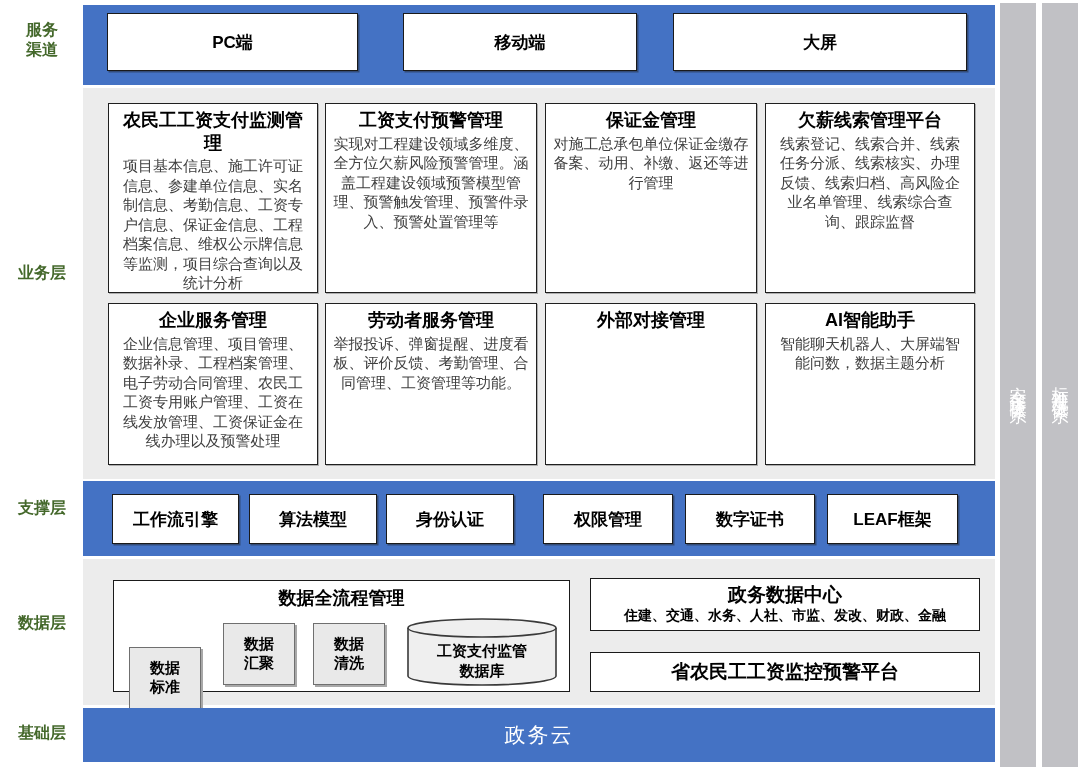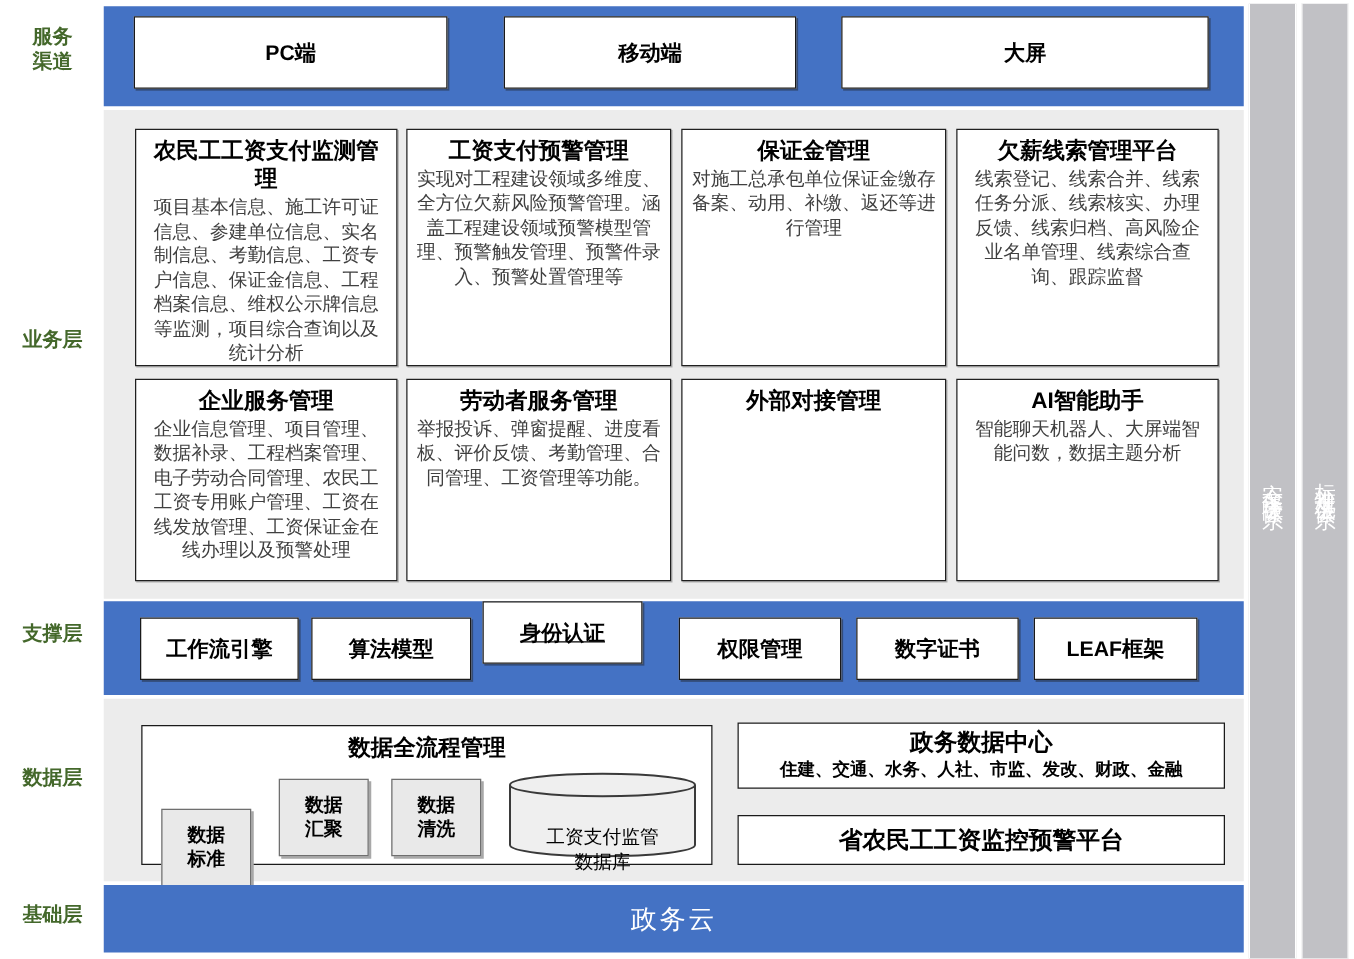--- a/index.html
+++ b/index.html
@@ -41,21 +41,21 @@
   .dfp-box { position:absolute; left:30px; top:21px; width:457px; height:112px; background:#ffffff;
              border:1.4px solid #1a1a1a; }
   .dfp-title { text-align:center; font-size:18px; font-weight:bold; padding-top:5px; color:#000; }
   .mini-box { position:absolute; width:72px; height:62px; background:#e9e9e9; border:1.3px solid #6f6f6f;
               box-shadow:2px 2px 0 #a8a8a8; display:flex; align-items:center; justify-content:center;
               font-size:15px; font-weight:bold; text-align:center; color:#000; }
   .mini-box .wrap2 { width:2.1em; }
   .cylinder { position:absolute; left:292px; top:36px; width:152px; height:70px; }
   .cylinder svg { position:absolute; inset:0; width:100%; height:100%; }
   .cyl-label { position:absolute; left:50%; top:24px; transform:translateX(-50%); width:98px;
-               font-size:15px; font-weight:normal; text-align:center; line-height:1.3; color:#000;margin-top:19px; }
+               font-size:15px; font-weight:bold; text-align:center; line-height:1.3; color:#000; }
   .gov-box { position:absolute; left:507px; top:19px; width:390px; height:53px; background:#ffffff;
              border:1.4px solid #1a1a1a; display:flex; flex-direction:column; align-items:center; justify-content:center; }
   .gov-title { font-size:19px; font-weight:bold; line-height:1.15; color:#000; }
   .gov-sub { font-size:14px; font-weight:bold; margin-top:2px; color:#000; white-space:nowrap; }
   .prov-box { position:absolute; left:507px; top:93px; width:390px; height:40px; background:#ffffff;
               border:1.4px solid #1a1a1a; display:flex; align-items:center; justify-content:center;
               font-size:19px; font-weight:bold; color:#000; }
 
   
   .vbar { position:absolute; top:3px; height:764px; width:38px; background:#C1C1C5;
@@ -121,21 +121,21 @@
     </div>
     <div class="biz-box" style="left:682px; top:215px; width:210px; height:162px;">
       <div class="biz-title">AI智能助手</div>
       <div class="biz-body">智能聊天机器人、大屏端智能问数，数据主题分析</div>
     </div>
   </div>
 
   <div class="bluebar support-bar">
     <div class="white-box" style="left:29px; top:13px; width:127px; height:50px;">工作流引擎</div>
     <div class="white-box" style="left:166px; top:13px; width:128px; height:50px;">算法模型</div>
-    <div class="white-box" style="left:303px; top:0; width:128px; height:50px;text-decoration:underline;">身份认证</div>
+    <div class="white-box" style="left:303px; top:13px; width:128px; height:50px;">身份认证</div>
     <div class="white-box" style="left:460px; top:13px; width:130px; height:50px;">权限管理</div>
     <div class="white-box" style="left:602px; top:13px; width:130px; height:50px;">数字证书</div>
     <div class="white-box" style="left:744px; top:13px; width:131px; height:50px;">LEAF框架</div>
   </div>
 
   <div class="panel data-panel">
     <div class="dfp-box">
       <div class="dfp-title">数据全流程管理</div>
       <div class="mini-box" style="left:15px; top:42px;margin-top:24px;">
           <span class="wrap2">数据标准</span>

